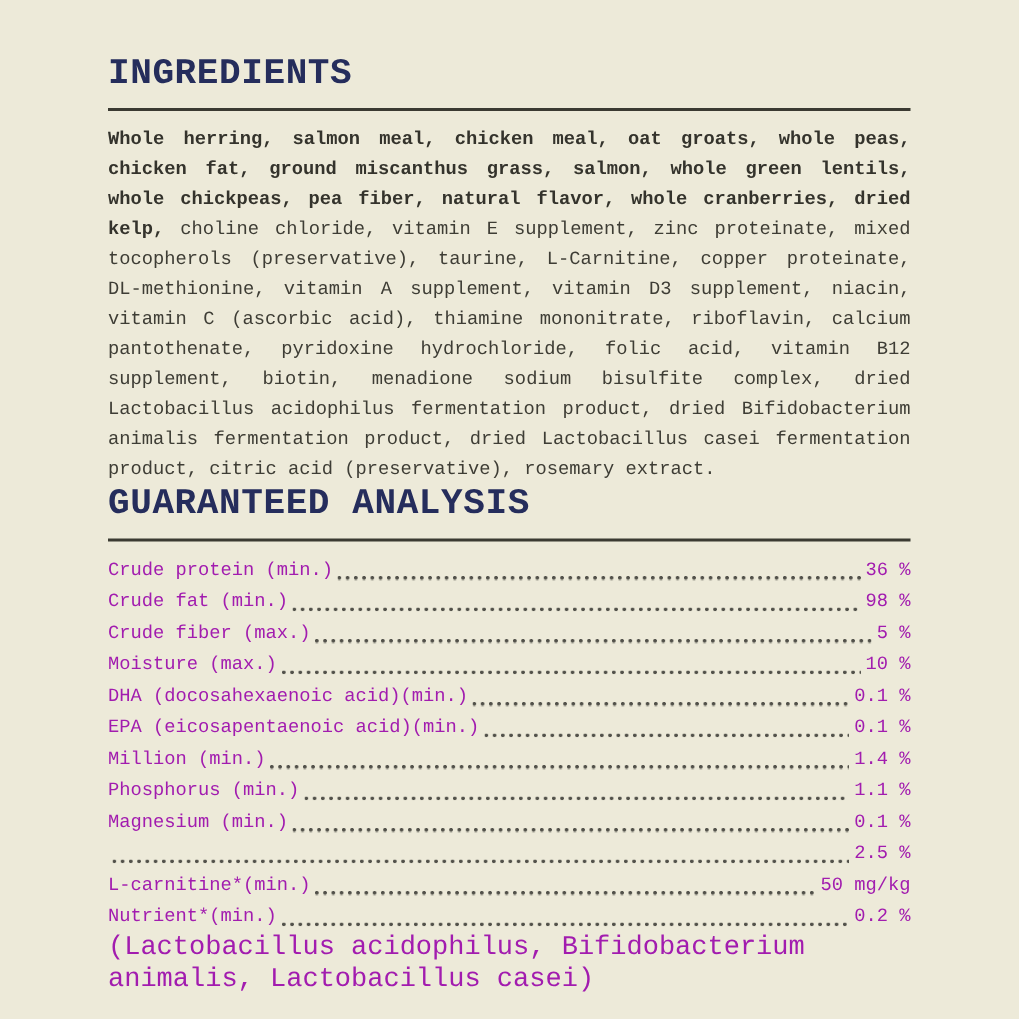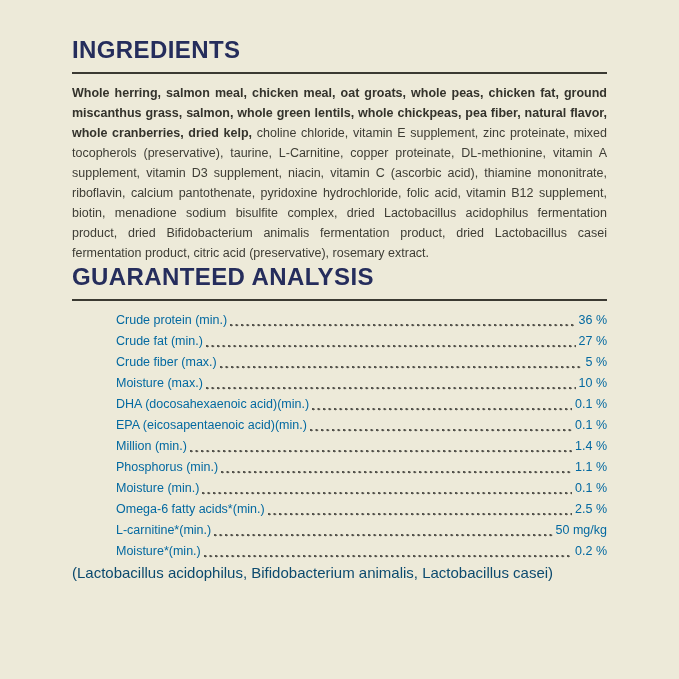--- a/index.html
+++ b/index.html
@@ -3,21 +3,21 @@
 <meta charset="utf-8">
 <style>
   * { margin: 0; padding: 0; box-sizing: border-box; }
   html, body { background: #edead9; }
   .page {
     width: 679px;
     height: 679px;
     background: #edead9;
     padding: 36px 72px 0 72px;
     overflow: hidden;
-    font-family: Liberation Sans, sans-serif;
+    font-family: Liberation Mono, monospace;
     color: #3e3d35;
   }
   h1.section-title {
     font-size: 24px;
     font-weight: 800;
     letter-spacing: 0.4px;
     color: #252d5c;
     line-height: 28px;
     margin-bottom: 8px;
   }
@@ -35,38 +35,37 @@
     font-weight: 700;
     color: #34332c;
   }
   .analysis-table { margin-top: 2px; }
   .row {
     display: flex;
     align-items: flex-start;
     font-size: 12.5px;
     line-height: 21px;
     height: 21px;
-    color: #0369a1;
-    margin-left: 44px;
+    color: #a21caf;
   }
   .row .label { white-space: nowrap; }
   .row .dots {
     flex: 1;
     align-self: stretch;
     margin: 0 3px 0 3px;
     background-image: radial-gradient(circle at 1.2px 1.2px, #52514a 1.1px, transparent 1.4px);
     background-size: 5.5px 3px;
     background-repeat: repeat-x;
     background-position: left bottom 4px;
   }
   .row .value { white-space: nowrap; text-align: right; }
   .subnote, .footnote {
-    font-size: 15px;
+    font-size: 18px;
     line-height: 21px;
-    color: #0c4a6e;
+    color: #a21caf;
   }
 </style>
 </head>
 <body>
 
 <div class="page">
 
   <section>
     <h1 class="section-title">INGREDIENTS</h1>
     <div class="rule"></div>
@@ -82,21 +81,21 @@
     <div class="analysis-table" id="analysis-table">
   <div class="row">
     <span class="label">Crude protein (min.)</span>
     <span class="dots"></span>
     <span class="value">36 %</span>
   </div>
 
   <div class="row">
     <span class="label">Crude fat (min.)</span>
     <span class="dots"></span>
-    <span class="value">27 %</span>
+    <span class="value">98 %</span>
   </div>
 
   <div class="row">
     <span class="label">Crude fiber (max.)</span>
     <span class="dots"></span>
     <span class="value">5 %</span>
   </div>
 
   <div class="row">
     <span class="label">Moisture (max.)</span>
@@ -122,40 +121,39 @@
     <span class="value">1.4 %</span>
   </div>
 
   <div class="row">
     <span class="label">Phosphorus (min.)</span>
     <span class="dots"></span>
     <span class="value">1.1 %</span>
   </div>
 
   <div class="row">
-    <span class="label">Moisture (min.)</span>
+    <span class="label">Magnesium (min.)</span>
     <span class="dots"></span>
     <span class="value">0.1 %</span>
   </div>
 
 
   <div class="row">
-    <span class="label">Omega-6 fatty acids*(min.)</span>
     <span class="dots"></span>
     <span class="value">2.5 %</span>
   </div>
 
   <div class="row">
     <span class="label">L-carnitine*(min.)</span>
     <span class="dots"></span>
     <span class="value">50 mg/kg</span>
   </div>
 
   <div class="row">
-    <span class="label">Moisture*(min.)</span>
+    <span class="label">Nutrient*(min.)</span>
     <span class="dots"></span>
     <span class="value">0.2 %</span>
   </div>
 
 </div>
 
     <p class="subnote">(Lactobacillus acidophilus, Bifidobacterium animalis, Lactobacillus casei)</p>
   </section>
 
 </div>

